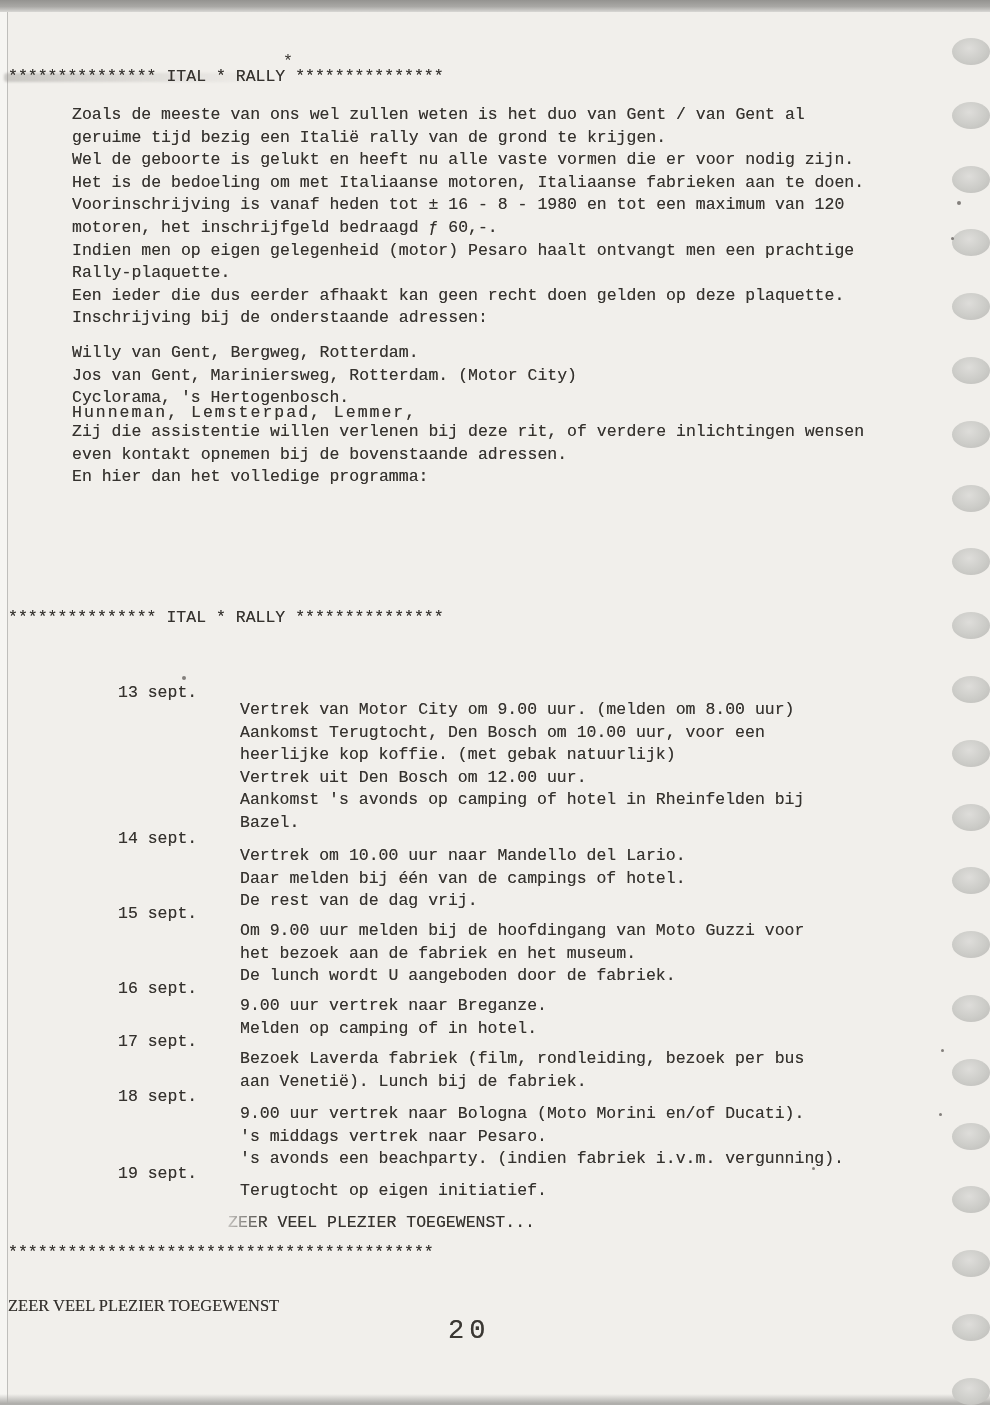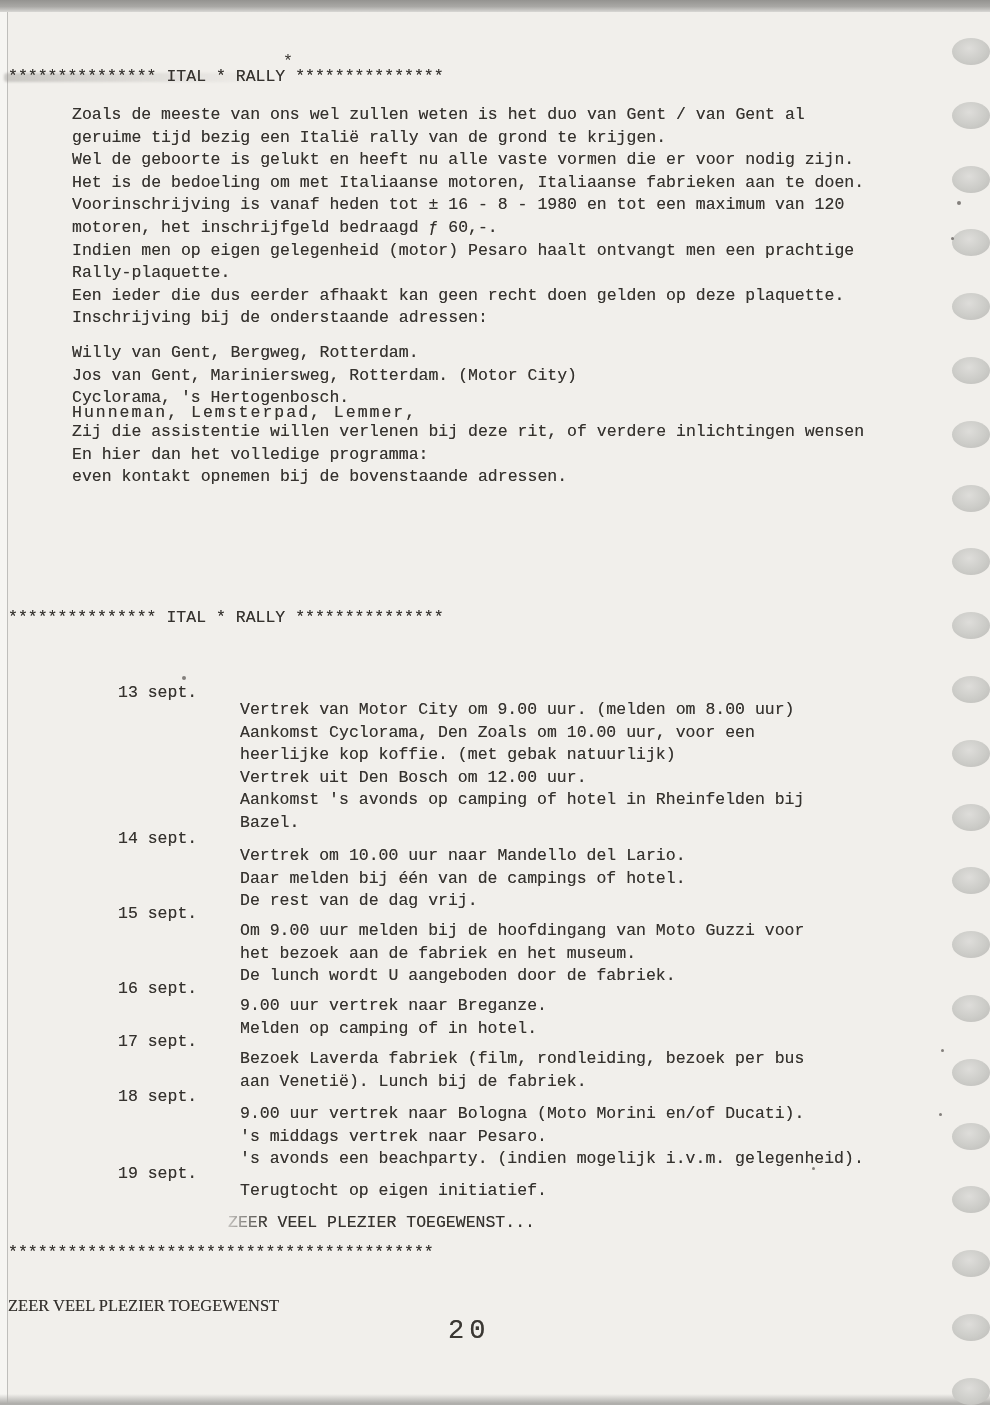--- a/index.html
+++ b/index.html
@@ -116,32 +116,32 @@
   <div class="abs" style="top:342px;left:72px;">
       <div class="tl">Willy van Gent, Bergweg, Rotterdam.</div>
       <div class="tl">Jos van Gent, Mariniersweg, Rotterdam. (Motor City)</div>
       <div class="tl">Cyclorama, 's Hertogenbosch.</div>
     </div>
 
   <div class="abs tl inserted-line" style="top:402px;left:72px;text-align:center;">Hunneman, Lemsterpad, Lemmer,</div>
 
   <div class="abs" style="top:421px;left:72px;">
       <div class="tl">Zij die assistentie willen verlenen bij deze rit, of verdere inlichtingen wensen</div>
+      <div class="tl">even kontakt opnemen bij de bovenstaande adressen.</div>
       <div class="tl">En hier dan het volledige programma:</div>
-      <div class="tl">even kontakt opnemen bij de bovenstaande adressen.</div>
     </div>
 
   <div class="abs centered line" style="top:607px;">*************** ITAL * RALLY ***************</div>
 
   <div id="schedule">
       <div class="abs" style="top: 682px; left: 0px; width: 100%;">
         <div class="tl sched-date">13 sept.</div>
         <div class="sched-lines">
           <div class="tl">Vertrek van Motor City om 9.00 uur. (melden om 8.00 uur)</div>
-          <div class="tl">Aankomst Cyclorama, Den Zoals om 10.00 uur, voor een</div>
+          <div class="tl">Aankomst Terugtocht, Den Bosch om 10.00 uur, voor een</div>
           <div class="tl">heerlijke kop koffie. (met gebak natuurlijk)</div>
           <div class="tl">Vertrek uit Den Bosch om 12.00 uur.</div>
           <div class="tl">Aankomst 's avonds op camping of hotel in Rheinfelden bij</div>
           <div class="tl">Bazel.</div>
         </div>
       </div>
       <div class="abs" style="top: 828px; left: 0px; width: 100%;">
         <div class="tl sched-date">14 sept.</div>
         <div class="sched-lines">
           <div class="tl">Vertrek om 10.00 uur naar Mandello del Lario.</div>
@@ -169,21 +169,21 @@
         <div class="sched-lines">
           <div class="tl">Bezoek Laverda fabriek (film, rondleiding, bezoek per bus</div>
           <div class="tl">aan Venetië). Lunch bij de fabriek.</div>
         </div>
       </div>
       <div class="abs" style="top: 1086px; left: 0px; width: 100%;">
         <div class="tl sched-date">18 sept.</div>
         <div class="sched-lines">
           <div class="tl">9.00 uur vertrek naar Bologna (Moto Morini en/of Ducati).</div>
           <div class="tl">'s middags vertrek naar Pesaro.</div>
-          <div class="tl">'s avonds een beachparty. (indien mogelijk i.v.m. gelegenheid).</div>
+          <div class="tl">'s avonds een beachparty. (indien fabriek i.v.m. vergunning).</div>
         </div>
       </div>
       <div class="abs" style="top: 1163px; left: 0px; width: 100%;">
         <div class="tl sched-date">19 sept.</div>
         <div class="sched-lines">
           <div class="tl">Terugtocht op eigen initiatief.</div>
         </div>
       </div>
     </div>
 

